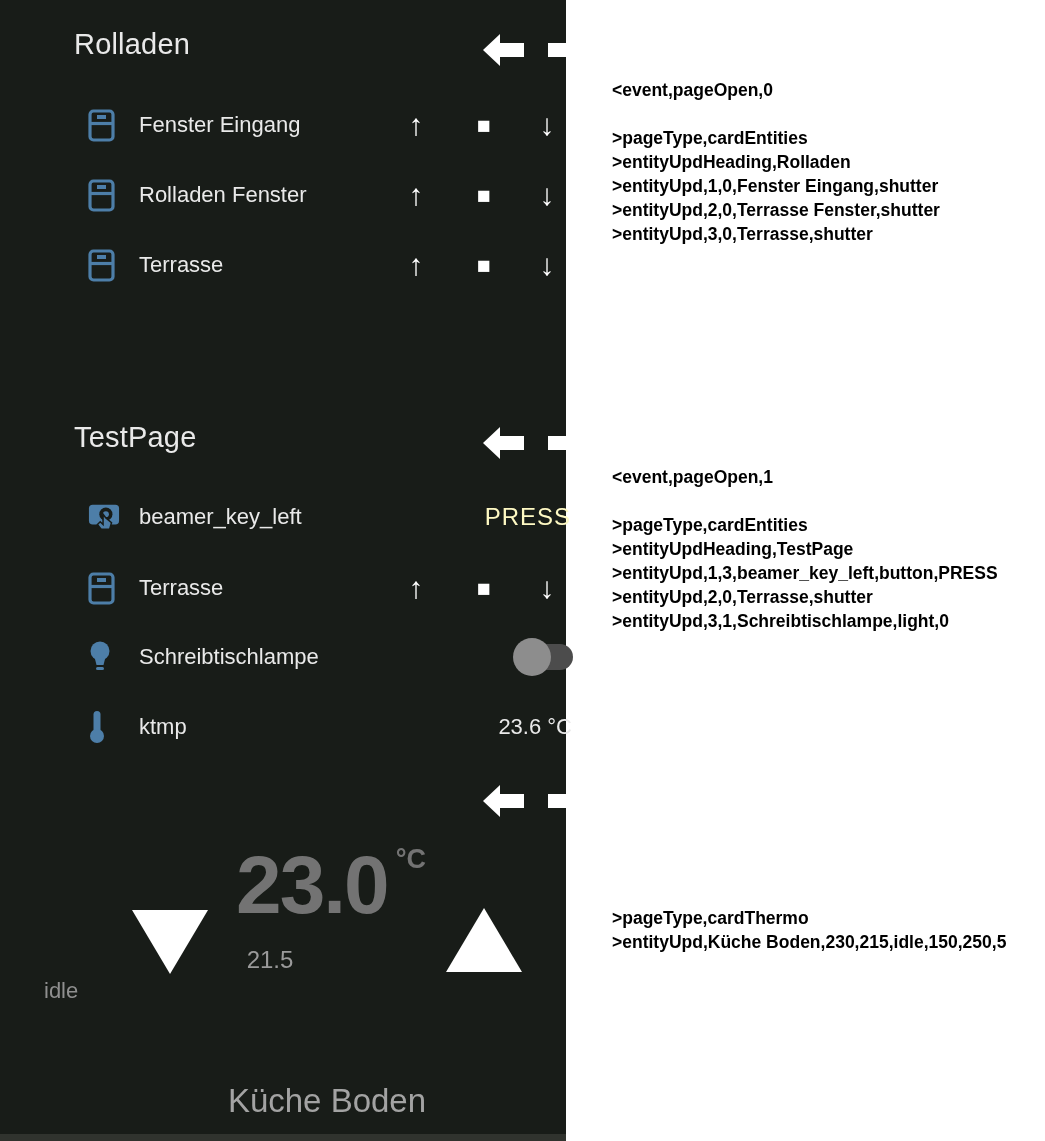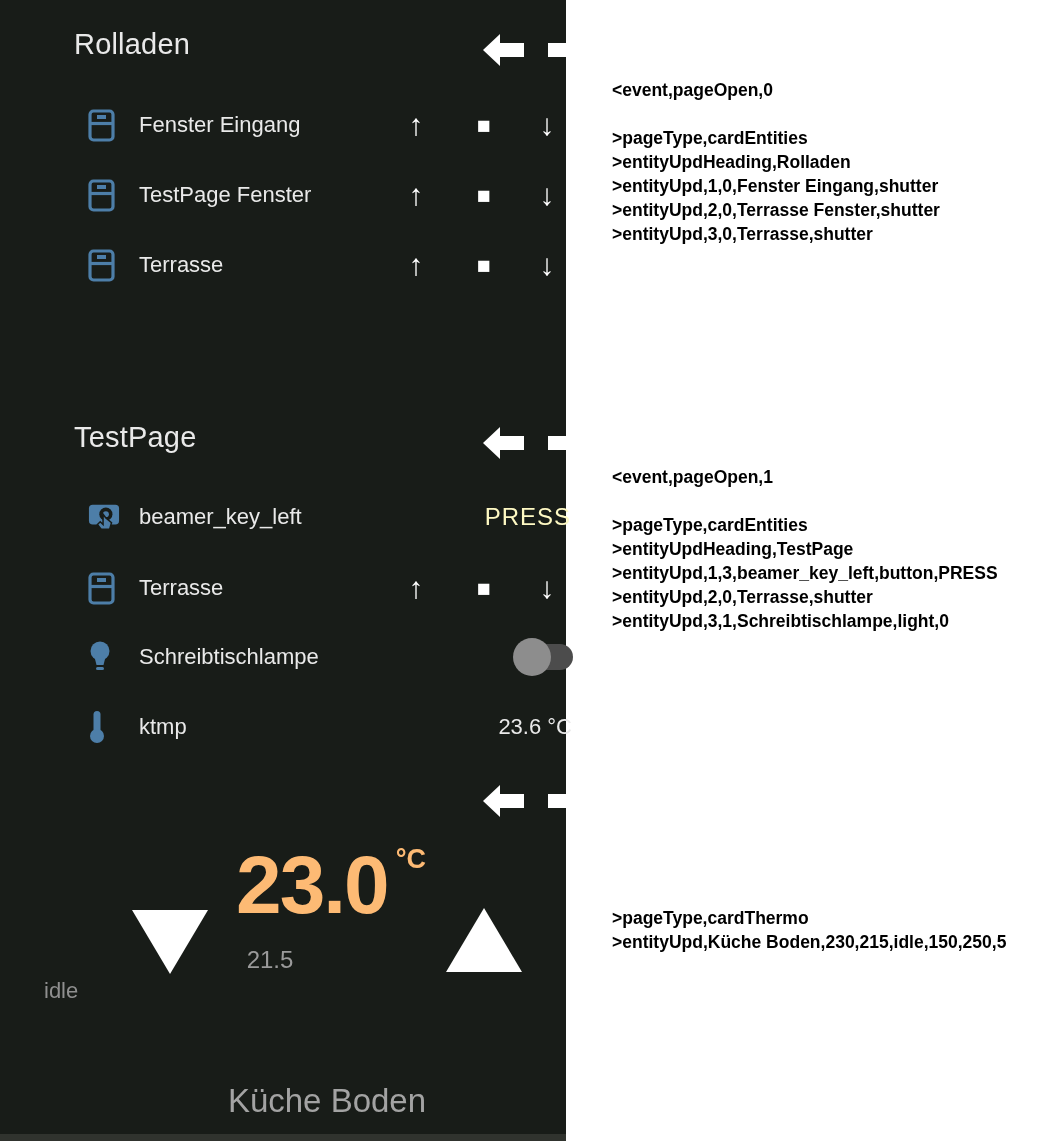--- a/index.html
+++ b/index.html
@@ -59,21 +59,21 @@
     position:absolute;right:0;top:7px;width:52px;height:26px;border-radius:13px;
     background:#4c4c4c;
   }
   .toggle-knob{
     position:absolute;left:0;top:1px;width:38px;height:38px;border-radius:50%;
     background:#8d8d8d;
   }
   
   .thermo-temp{
     position:absolute;left:0;top:838px;width:566px;text-align:center;
-    color:#fdba74;white-space:nowrap;
+    color:#737373;white-space:nowrap;
   }
   .thermo-temp .big{font-size:82px;font-weight:700;letter-spacing:-2px;}
   .thermo-temp .unit{
     font-size:27px;font-weight:700;vertical-align:top;
     position:relative;top:6px;left:8px;
   }
   .thermo-down{position:absolute;left:86px;top:906px;width:80px;height:70px;cursor:pointer;}
   .thermo-up{position:absolute;left:400px;top:906px;width:80px;height:70px;cursor:pointer;}
   .thermo-target{
     position:absolute;left:0;top:946px;width:452px;text-align:center;
@@ -126,21 +126,21 @@
     </div>
 
     <div class="entity-row" style="top:160px;">
       <span class="entity-icon">
         <svg width="27" height="33" viewBox="0 0 27 33">
             <rect x="2" y="2" width="23" height="29" rx="3.5" fill="none" stroke="#4d7ea8" stroke-width="3.2"></rect>
             <line x1="2" y1="14.5" x2="25" y2="14.5" stroke="#4d7ea8" stroke-width="3.2"></line>
             <rect x="9" y="6" width="9" height="4" fill="#4d7ea8"></rect>
           </svg>
       </span>
-      <span class="entity-label">TestPage Fenster</span>
+      <span class="entity-label">Rolladen Fenster</span>
       <span class="ctl ctl-up">↑</span>
       <span class="ctl ctl-stop">■</span>
       <span class="ctl ctl-down">↓</span>
     </div>
 
     <div class="entity-row" style="top:230px;">
       <span class="entity-icon">
         <svg width="27" height="33" viewBox="0 0 27 33">
             <rect x="2" y="2" width="23" height="29" rx="3.5" fill="none" stroke="#4d7ea8" stroke-width="3.2"></rect>
             <line x1="2" y1="14.5" x2="25" y2="14.5" stroke="#4d7ea8" stroke-width="3.2"></line>

